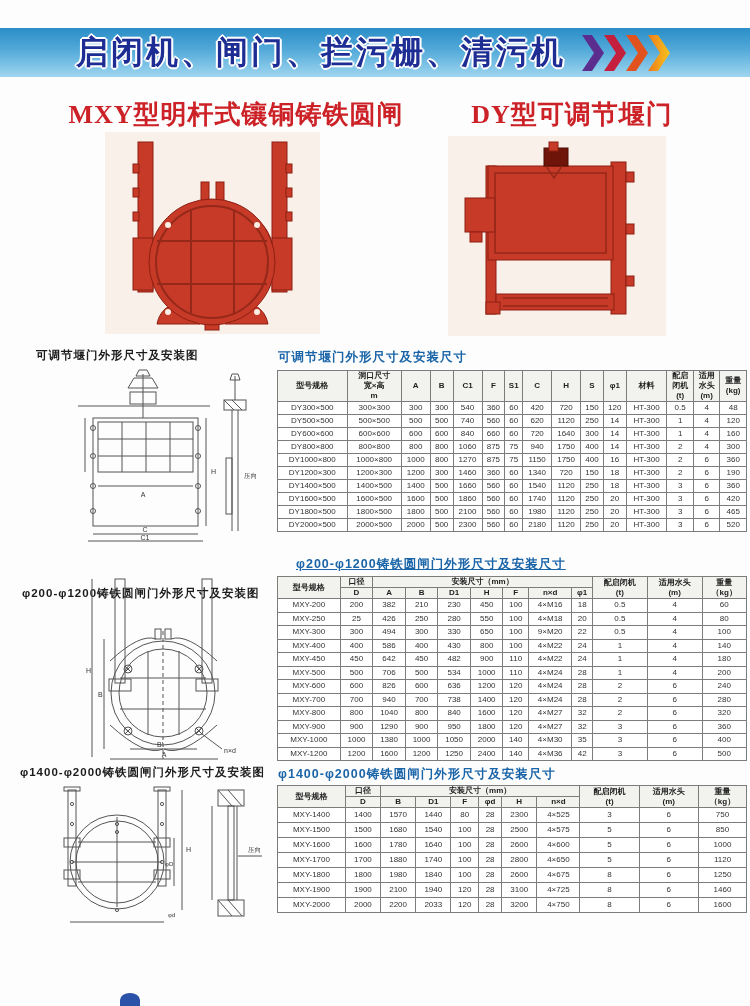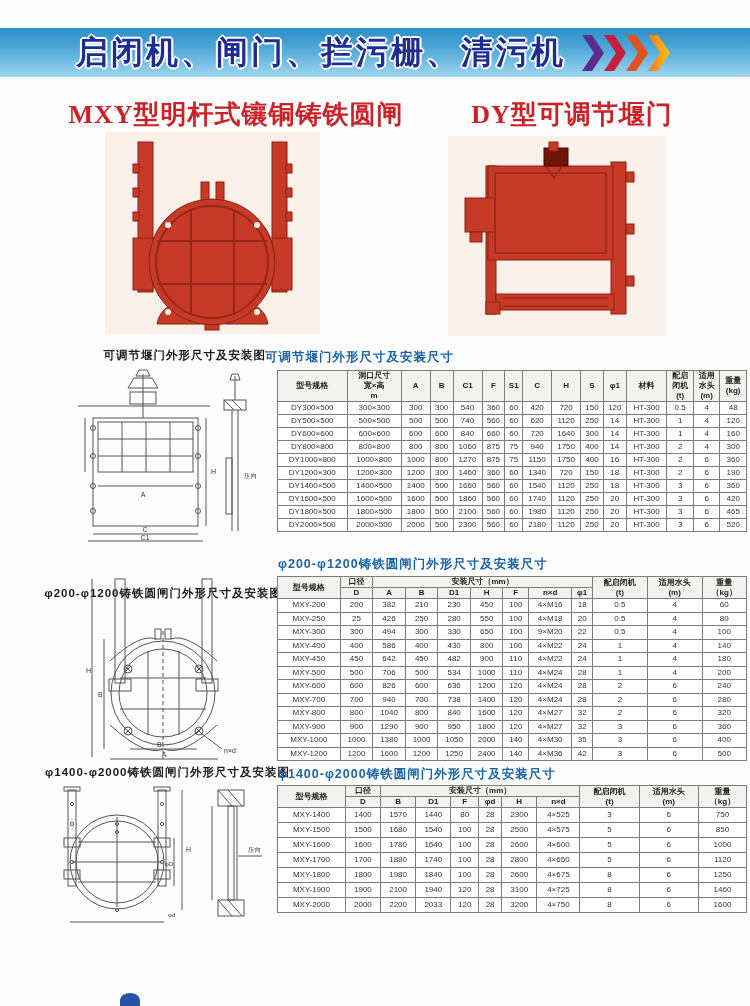--- a/index.html
+++ b/index.html
@@ -25,21 +25,21 @@
     font-size:26px;color:#cc2127;text-align:center;letter-spacing:1px;
   }
   .product-title.left{left:60px;top:97px;width:352px;}
   .product-title.right{left:446px;top:97px;width:252px;}
   
   .photo{position:absolute;background:#f8f0e9;}
   .photo.left{left:105px;top:132px;width:215px;height:202px;}
   .photo.right{left:448px;top:136px;width:218px;height:200px;}
   
   .diagram-title{
-    position:absolute;font-size:11.5px;font-weight:bold;color:#1b1b1b;letter-spacing:1px;text-align:right;
+    position:absolute;font-size:11.5px;font-weight:bold;color:#1b1b1b;letter-spacing:1px;
   }
   .table-title{
     position:absolute;font-size:12.5px;font-weight:bold;color:#1a64a8;letter-spacing:1px;
   }
   .diagram{position:absolute;}
   
   table.spec{
     position:absolute;border-collapse:collapse;width:470px;background:#fff;
     font-family:"Liberation Sans",sans-serif;font-size:8px;color:#333;
     table-layout:auto;
@@ -212,21 +212,21 @@
     <g font-size="7">
       <text x="95" y="131" text-anchor="middle">A</text>
       <text x="97" y="166" text-anchor="middle">C</text>
       <text x="97" y="174" text-anchor="middle">C1</text>
       <text x="163" y="108">H</text>
       <text x="196" y="112" font-size="6.5">压向</text>
     </g>
   </svg>
 </div>
 
-<div class="table-title" style="left:265px;top:349px;font-family:Liberation Serif, serif;">可调节堰门外形尺寸及安装尺寸</div>
+<div class="table-title" style="left:278px;top:349px;font-family:Liberation Serif, serif;">可调节堰门外形尺寸及安装尺寸</div>
 <table class="spec" id="table1">
     <thead>
       <tr>
         <th>型号规格</th>
         <th>洞口尺寸
 宽×高
 m</th>
         <th>A</th>
         <th>B</th>
         <th>C1</th>
@@ -472,21 +472,21 @@
     <g font-size="7">
       <text x="34" y="100">H</text>
       <text x="46" y="124">B</text>
       <text x="108" y="174" text-anchor="middle">B'</text>
       <text x="112" y="184" text-anchor="middle">A</text>
       <text x="172" y="180">n×d</text>
     </g>
   </svg>
 </div>
 
-<div class="table-title" style="left:278px;top:556px;">φ200-φ1200铸铁圆闸门外形尺寸及安装尺寸</div>
+<div class="table-title" style="left:296px;top:556px;text-decoration:underline;">φ200-φ1200铸铁圆闸门外形尺寸及安装尺寸</div>
 <table class="spec" id="table2">
     <thead>
       <tr>
         <th rowspan="2">型号规格</th>
         <th>口径</th>
         <th colspan="7">安装尺寸（mm）</th>
         <th rowspan="2">配启闭机
 (t)</th>
         <th rowspan="2">适用水头
 (m)</th>

